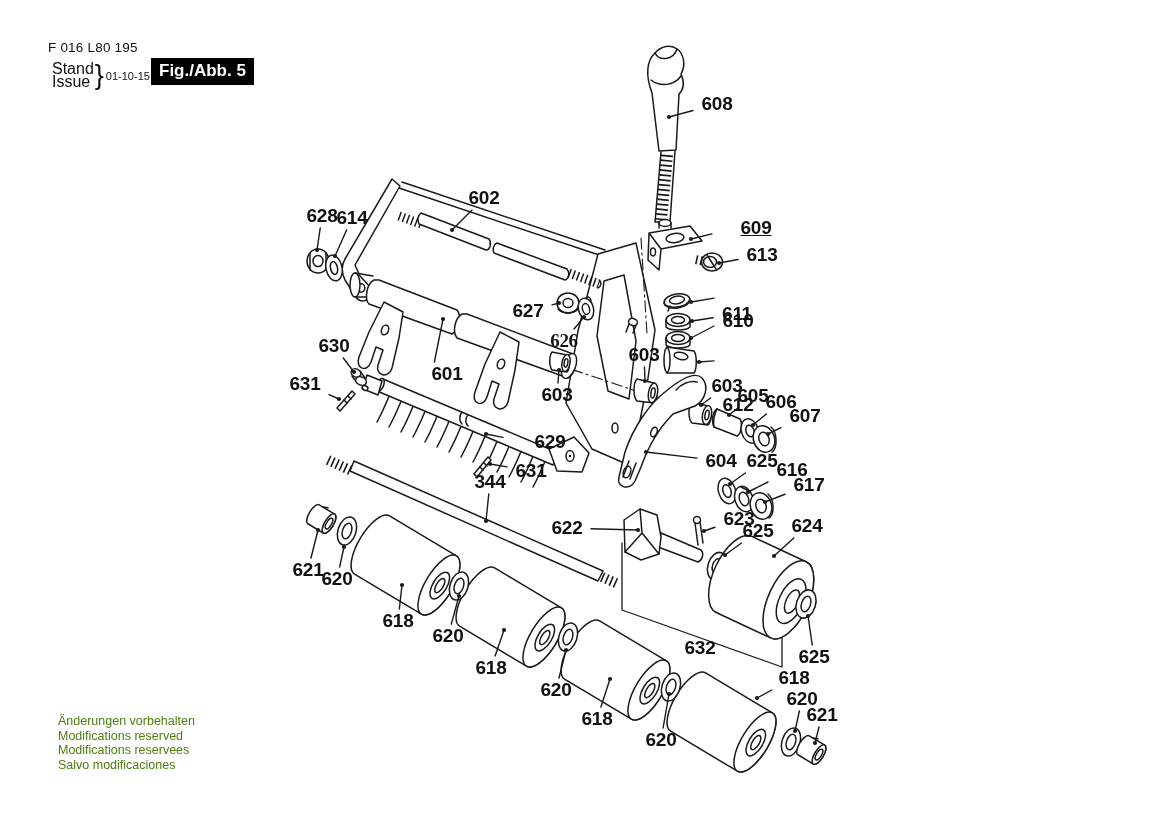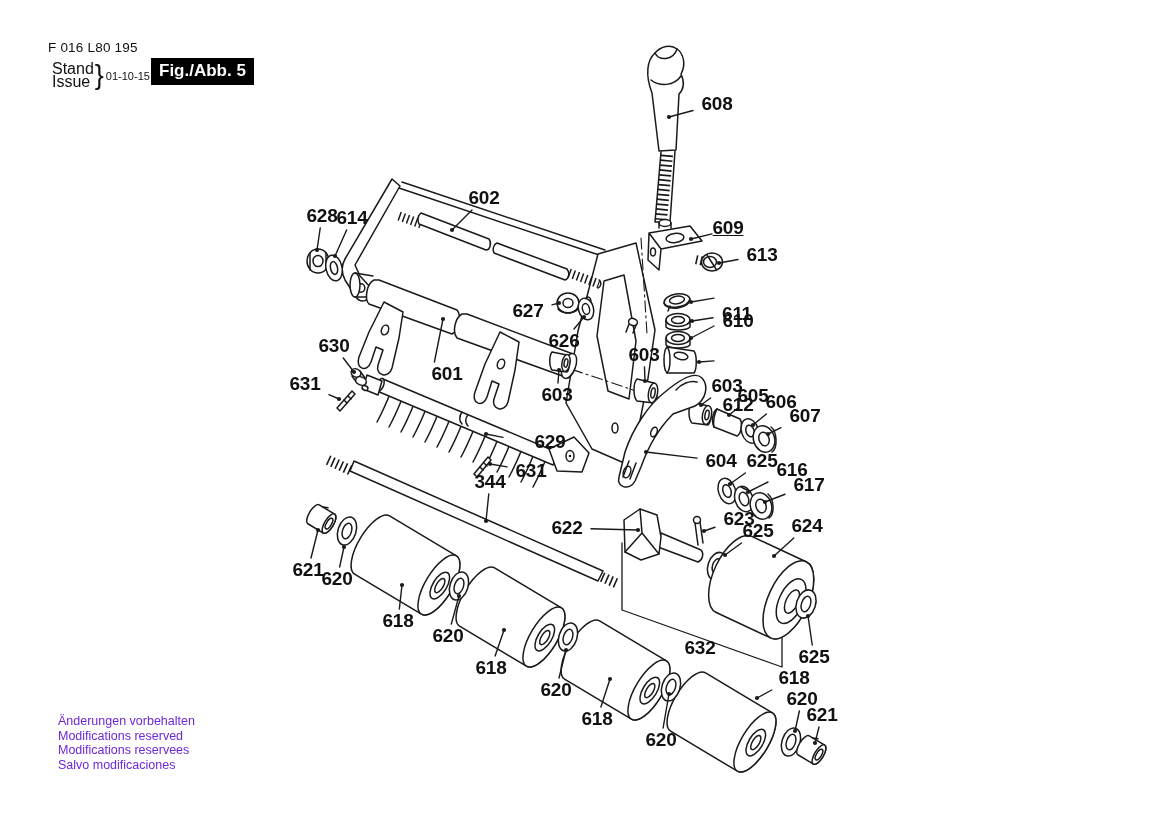--- a/index.html
+++ b/index.html
@@ -9,21 +9,21 @@
   
   #hdr{position:absolute;left:48px;top:40px;}
   .partno{font-size:13.5px;letter-spacing:.2px;}
   .standblock{position:absolute;left:4px;top:20px;white-space:nowrap;}
   .standcol{display:inline-block;vertical-align:middle;font-size:16px;line-height:12.5px;}
   .brace{display:inline-block;vertical-align:middle;font-size:27px;font-weight:400;margin:0 2px 0 1px;}
   .dateval{display:inline-block;vertical-align:middle;font-size:11px;}
   #figbadge{position:absolute;left:151px;top:58px;background:#000;color:#fff;
             font-size:17px;font-weight:bold;padding:3px 8px 4px 8px;}
   
-  #ftr{position:absolute;left:58px;top:714px;font-size:12.5px;line-height:14.5px;color:#6d28d9;}
+  #ftr{position:absolute;left:58px;top:714px;font-size:12.5px;line-height:14.5px;color:#4d7c0f;}
   
   .callout{position:absolute;transform:translate(-50%,-50%);
            font-size:19px;font-weight:bold;letter-spacing:-.3px;white-space:nowrap;}
 </style>
 </head>
 <body>
 
 <div id="page">
 
   <svg id="art" width="1168" height="825" viewBox="0 0 1168 825">
@@ -403,28 +403,28 @@
           <circle cx="815" cy="743" r="2.1" fill="#1a1a1a" stroke="none"></circle>
         </g>
     </g>
   </svg>
 
   <div id="callouts">
       <div class="callout" style="left: 717px; top: 104px;">608</div>
       <div class="callout" style="left: 484px; top: 198px;">602</div>
       <div class="callout" style="left: 322px; top: 216px;">628</div>
       <div class="callout" style="left: 352px; top: 218px;">614</div>
-      <div class="callout" style="left: 728px; top: 228px; text-decoration: underline;">609</div>
+      <div class="callout" style="left: 756px; top: 228px; text-decoration: underline;">609</div>
       <div class="callout" style="left: 762px; top: 255px;">613</div>
       <div class="callout" style="left: 738px; top: 294px; margin-top: 27px;">610</div>
       <div class="callout" style="left: 737px; top: 314px;">611</div>
       <div class="callout" style="left: 738px; top: 359px; margin-top: 46px;">612</div>
       <div class="callout" style="left: 644px; top: 355px;">603</div>
       <div class="callout" style="left: 528px; top: 311px;">627</div>
-      <div class="callout" style="left: 564px; top: 341px;">626</div>
+      <div class="callout" style="left: 564px; top: 341px; font-family: Liberation Serif, serif;">626</div>
       <div class="callout" style="left: 334px; top: 346px;">630</div>
       <div class="callout" style="left: 432px; top: 374px; margin-left: 15px;">601</div>
       <div class="callout" style="left: 305px; top: 384px;">631</div>
       <div class="callout" style="left: 557px; top: 395px;">603</div>
       <div class="callout" style="left: 727px; top: 386px;">603</div>
       <div class="callout" style="left: 753px; top: 396px;">605</div>
       <div class="callout" style="left: 781px; top: 402px;">606</div>
       <div class="callout" style="left: 805px; top: 416px;">607</div>
       <div class="callout" style="left: 721px; top: 461px;">604</div>
       <div class="callout" style="left: 762px; top: 461px;">625</div>

